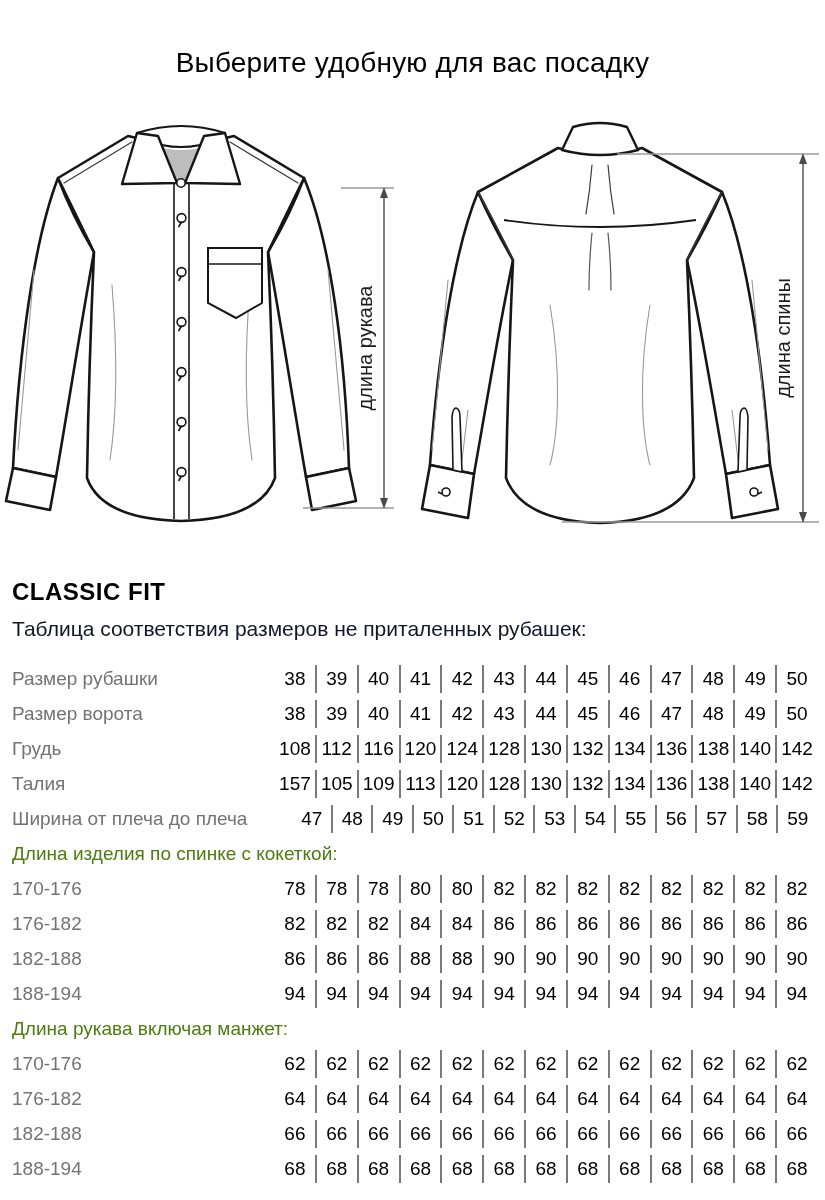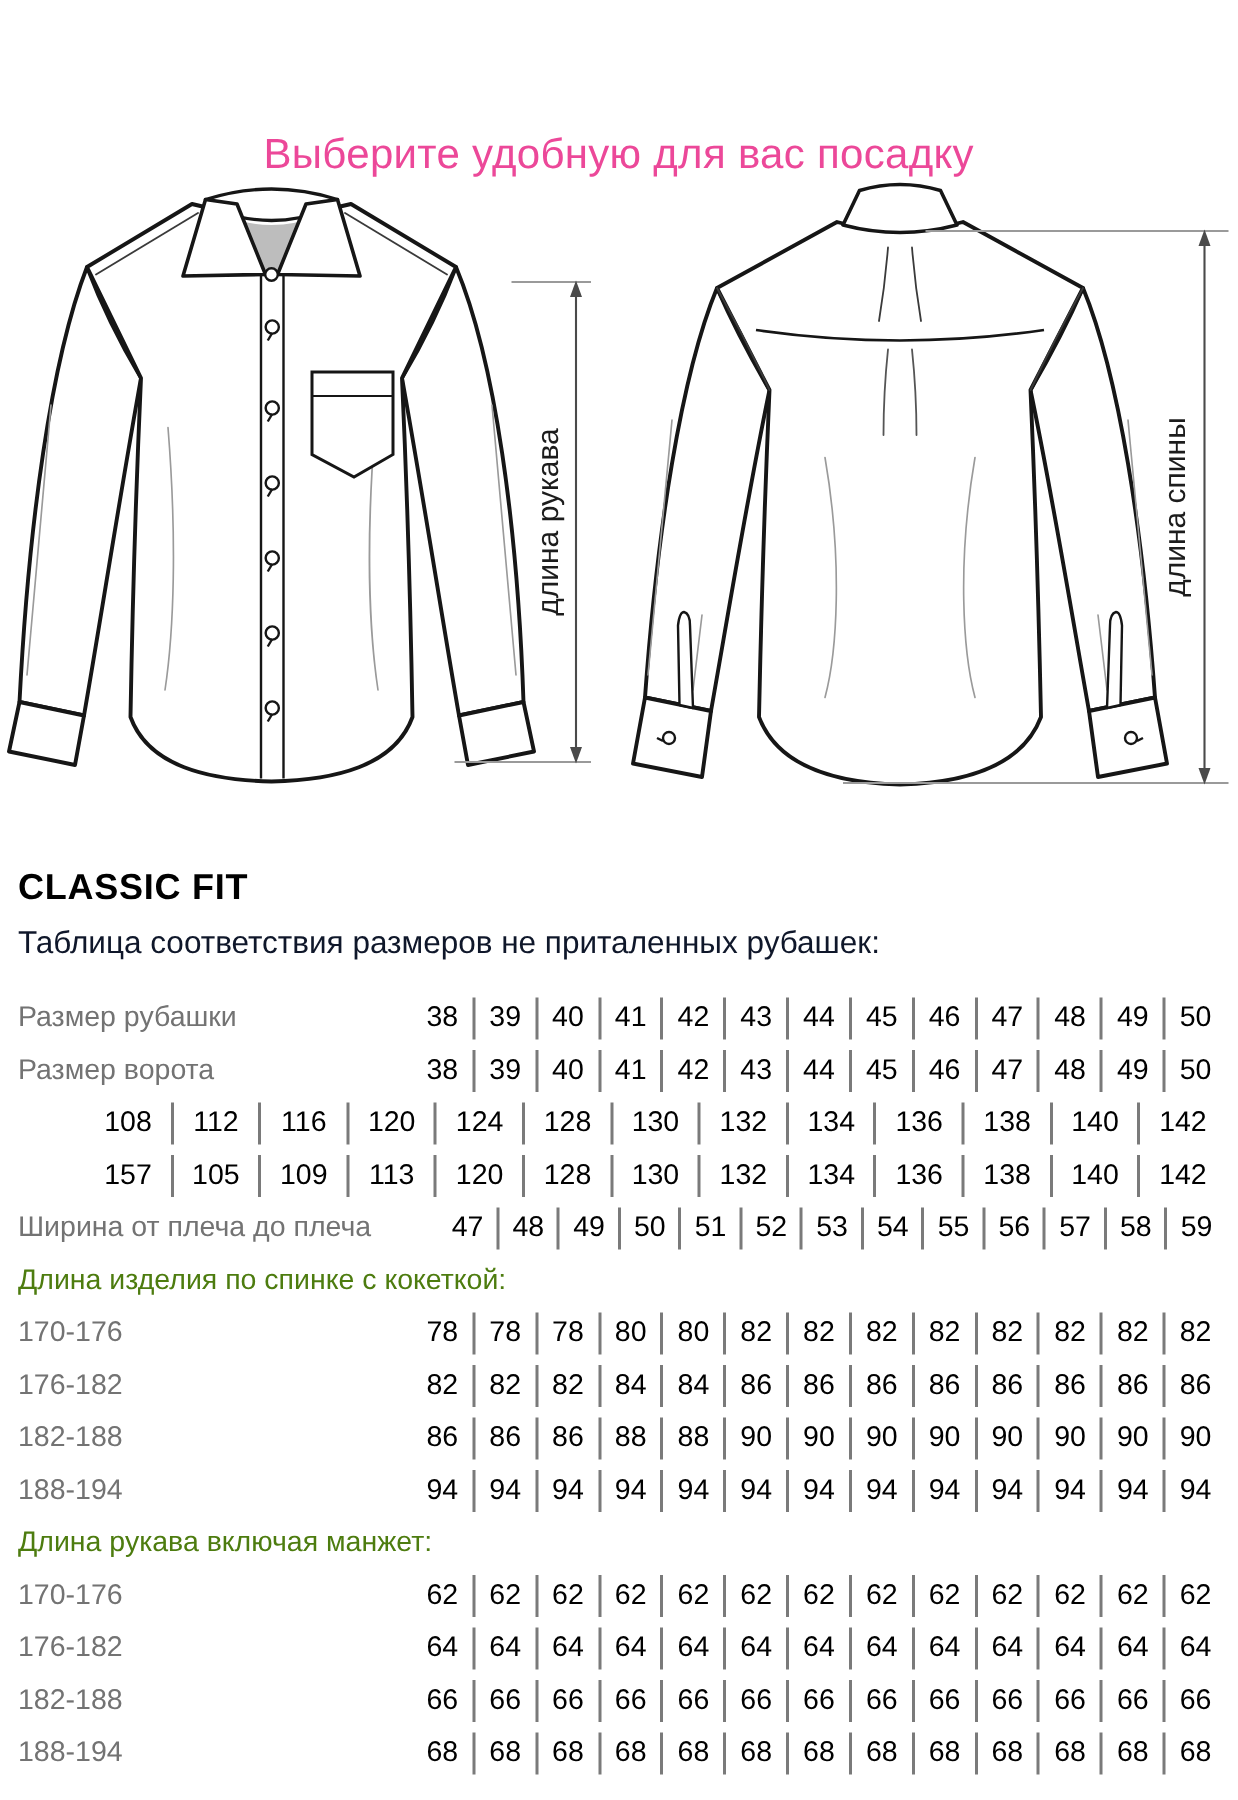--- a/index.html
+++ b/index.html
@@ -2,21 +2,21 @@
 <html><head>
 <meta charset="utf-8">
 <style>
   html,body{margin:0;padding:0;background:#ffffff;}
   #page{
     position:relative;width:825px;height:1200px;background:#ffffff;overflow:hidden;
     font-family:"Liberation Sans", sans-serif;color:#000;
   }
   #main-title{
     position:absolute;top:47px;left:0;width:825px;text-align:center;
-    font-size:28px;font-weight:400;letter-spacing:0.2px;color:#ec4899;margin-top:40px;
+    font-size:28px;font-weight:400;letter-spacing:0.2px;color:#000000;
   }
   #front-svg{position:absolute;left:0;top:120px;}
   #back-svg{position:absolute;left:412px;top:120px;}
   #fit-heading{
     position:absolute;left:12px;top:578px;font-size:24px;font-weight:700;
     letter-spacing:0.5px;color:#000;text-align:right;
   }
   #table-caption{
     position:absolute;left:12px;top:617px;font-size:21px;font-weight:400;color:#0f172a;
   }
@@ -201,37 +201,39 @@
           <div class="t-cell">44</div>
           <div class="t-cell">45</div>
           <div class="t-cell">46</div>
           <div class="t-cell">47</div>
           <div class="t-cell">48</div>
           <div class="t-cell">49</div>
           <div class="t-cell">50</div>
         </div>
       </div>
       <div class="t-row">
+        <div class="t-lbl">Грудь</div>
         <div class="t-vals">
           <div class="t-cell">108</div>
           <div class="t-cell">112</div>
           <div class="t-cell">116</div>
           <div class="t-cell">120</div>
           <div class="t-cell">124</div>
           <div class="t-cell">128</div>
           <div class="t-cell">130</div>
           <div class="t-cell">132</div>
           <div class="t-cell">134</div>
           <div class="t-cell">136</div>
           <div class="t-cell">138</div>
           <div class="t-cell">140</div>
           <div class="t-cell">142</div>
         </div>
       </div>
       <div class="t-row">
+        <div class="t-lbl">Талия</div>
         <div class="t-vals">
           <div class="t-cell">157</div>
           <div class="t-cell">105</div>
           <div class="t-cell">109</div>
           <div class="t-cell">113</div>
           <div class="t-cell">120</div>
           <div class="t-cell">128</div>
           <div class="t-cell">130</div>
           <div class="t-cell">132</div>
           <div class="t-cell">134</div>

